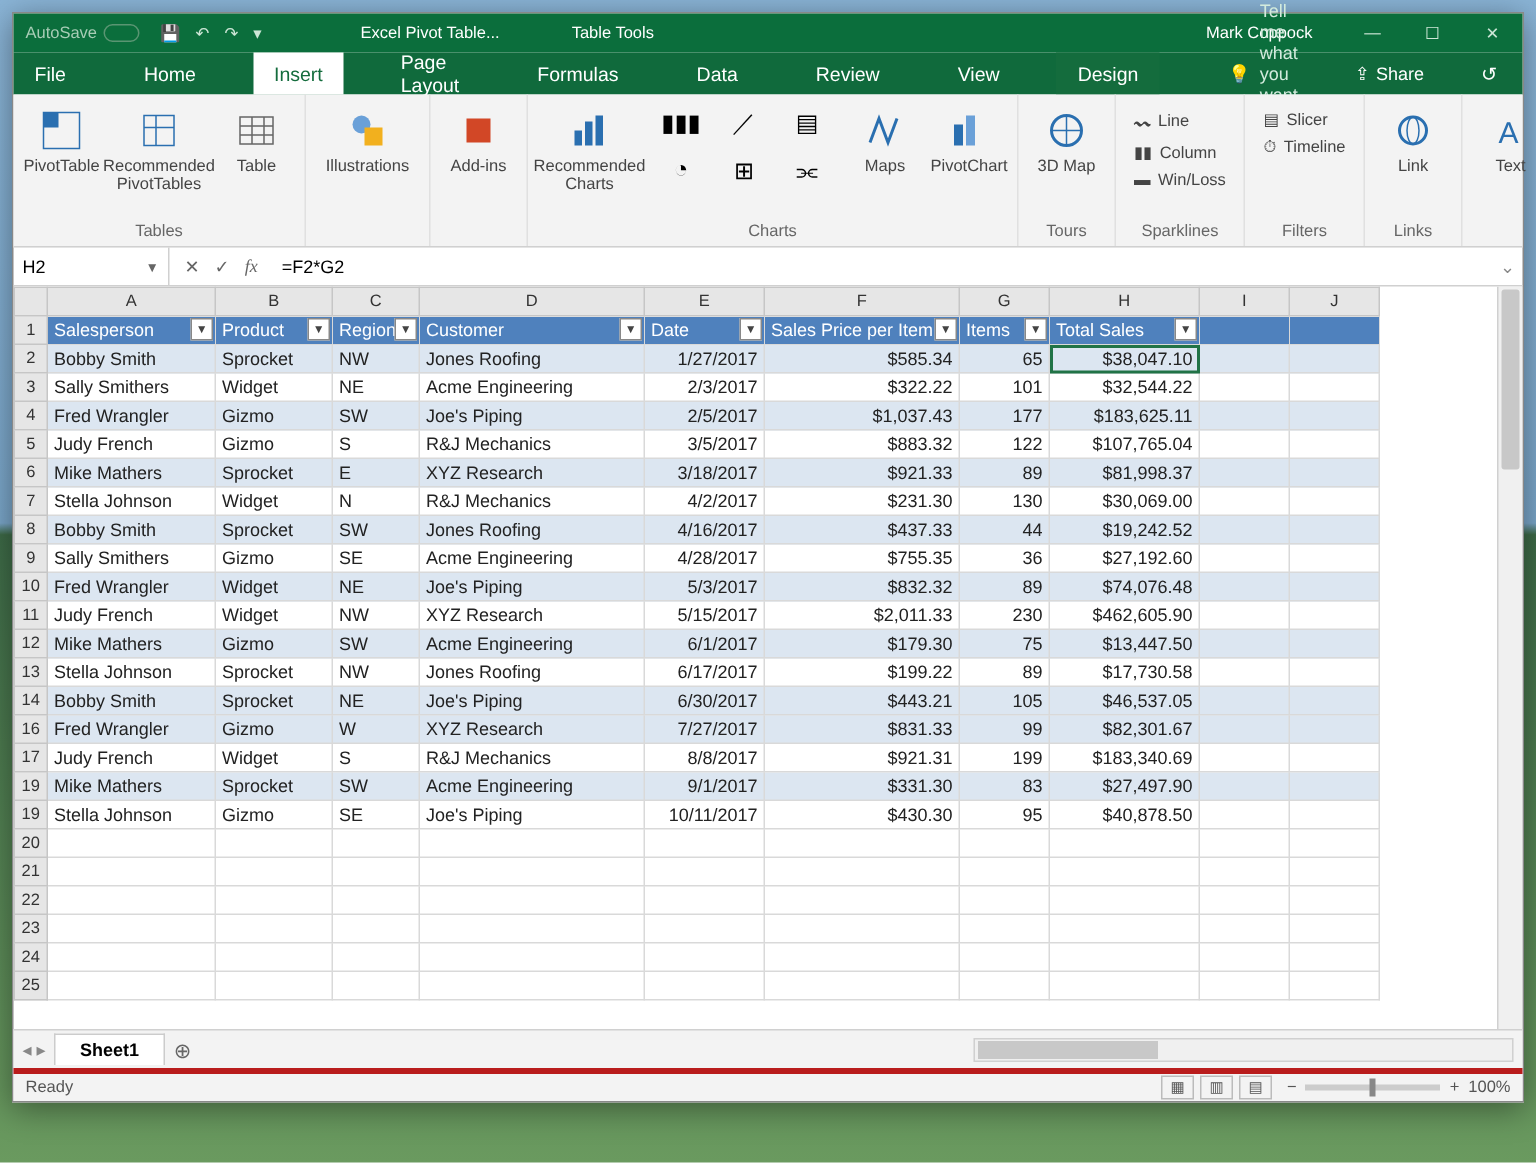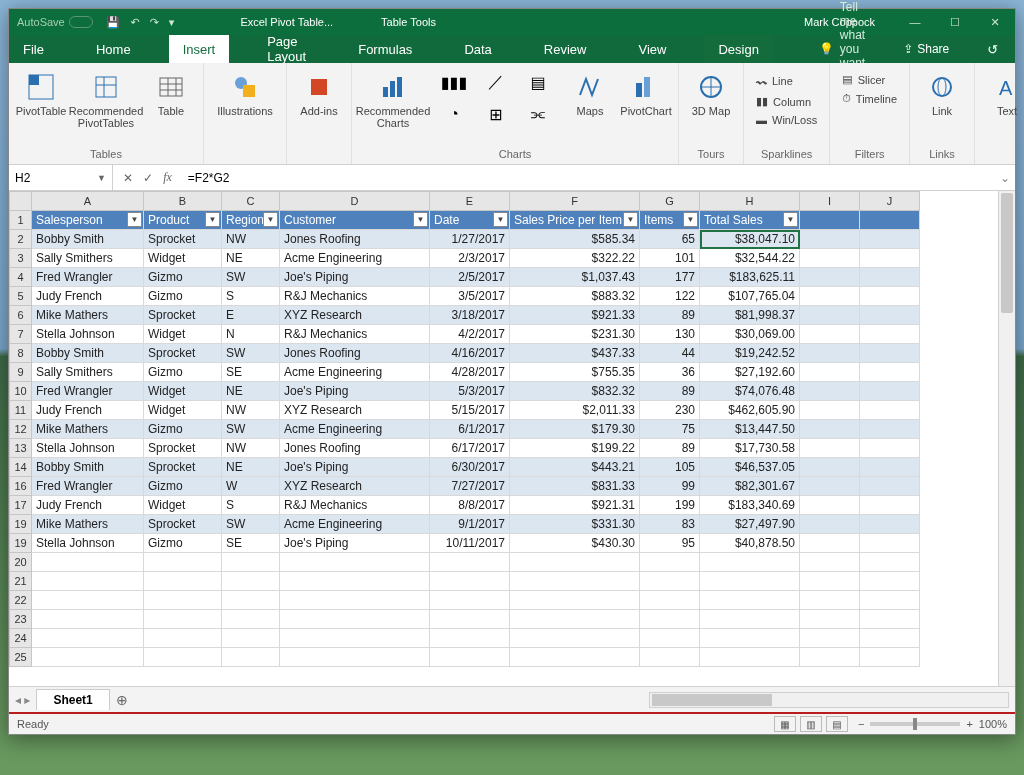--- a/index.html
+++ b/index.html
@@ -72,21 +72,21 @@
   .vscroll{width:17px;background:#f0f0f0;border-left:1px solid #d0d0d0;position:relative;}
   .vscroll .thumb{position:absolute;left:2px;right:2px;top:2px;height:120px;background:#c8c8c8;border-radius:2px;}
   
   .sheettabs{height:26px;border-top:1px solid #d0d0d0;display:flex;align-items:center;font-size:12px;background:#f3f3f3;}
   .sheettabs .navs{display:flex;gap:2px;padding:0 6px;color:#888;}
   .sheettabs .stab{padding:3px 16px;background:#fff;border:1px solid #ccc;border-bottom:none;font-weight:600;}
   .sheettabs .addtab{width:24px;text-align:center;color:#666;cursor:pointer;font-size:14px;}
   .sheettabs .hscroll{flex:0 0 360px;margin-left:auto;height:16px;background:#f0f0f0;border:1px solid #d0d0d0;position:relative;margin-right:6px;}
   .sheettabs .hscroll .th{position:absolute;left:2px;top:1px;bottom:1px;width:120px;background:#c8c8c8;}
   
-  .status{height:22px;border-top:2px solid #b91c1c;background:#f3f3f3;display:flex;align-items:center;font-size:11px;color:#555;padding:0 8px;}
+  .status{height:22px;border-top:4px solid #b91c1c;background:#f3f3f3;display:flex;align-items:center;font-size:11px;color:#555;padding:0 8px;}
   .status .views{margin-left:auto;display:flex;gap:4px;align-items:center;}
   .status .views .v{width:22px;height:16px;border:1px solid #bbb;display:flex;align-items:center;justify-content:center;cursor:pointer;font-size:10px;}
   .status .zoom{display:flex;align-items:center;gap:6px;margin-left:10px;}
   .status .zslider{width:90px;height:4px;background:#ccc;position:relative;}
   .status .zslider .zt{position:absolute;left:43px;top:-4px;width:4px;height:12px;background:#888;}
   svg{display:block;}
 </style>
 </head>
 <body>
 

